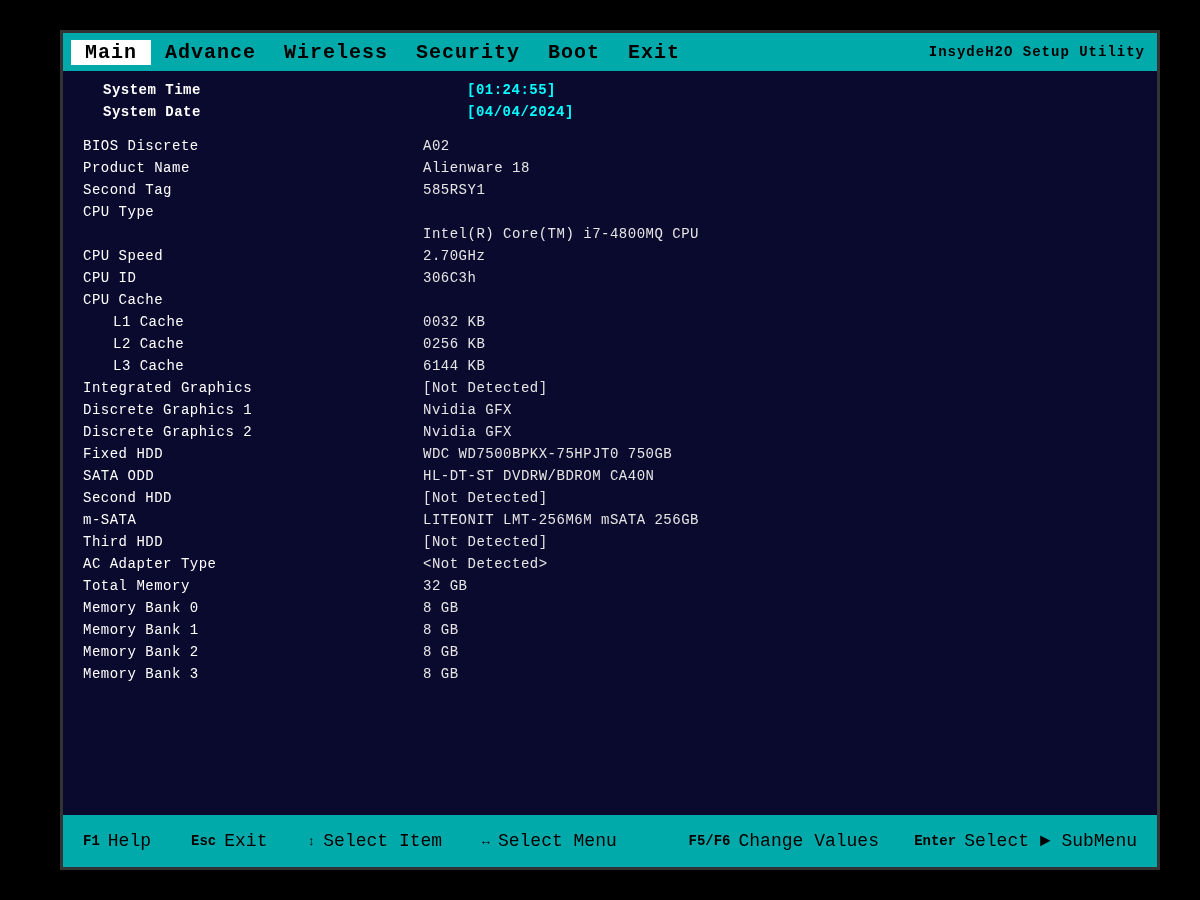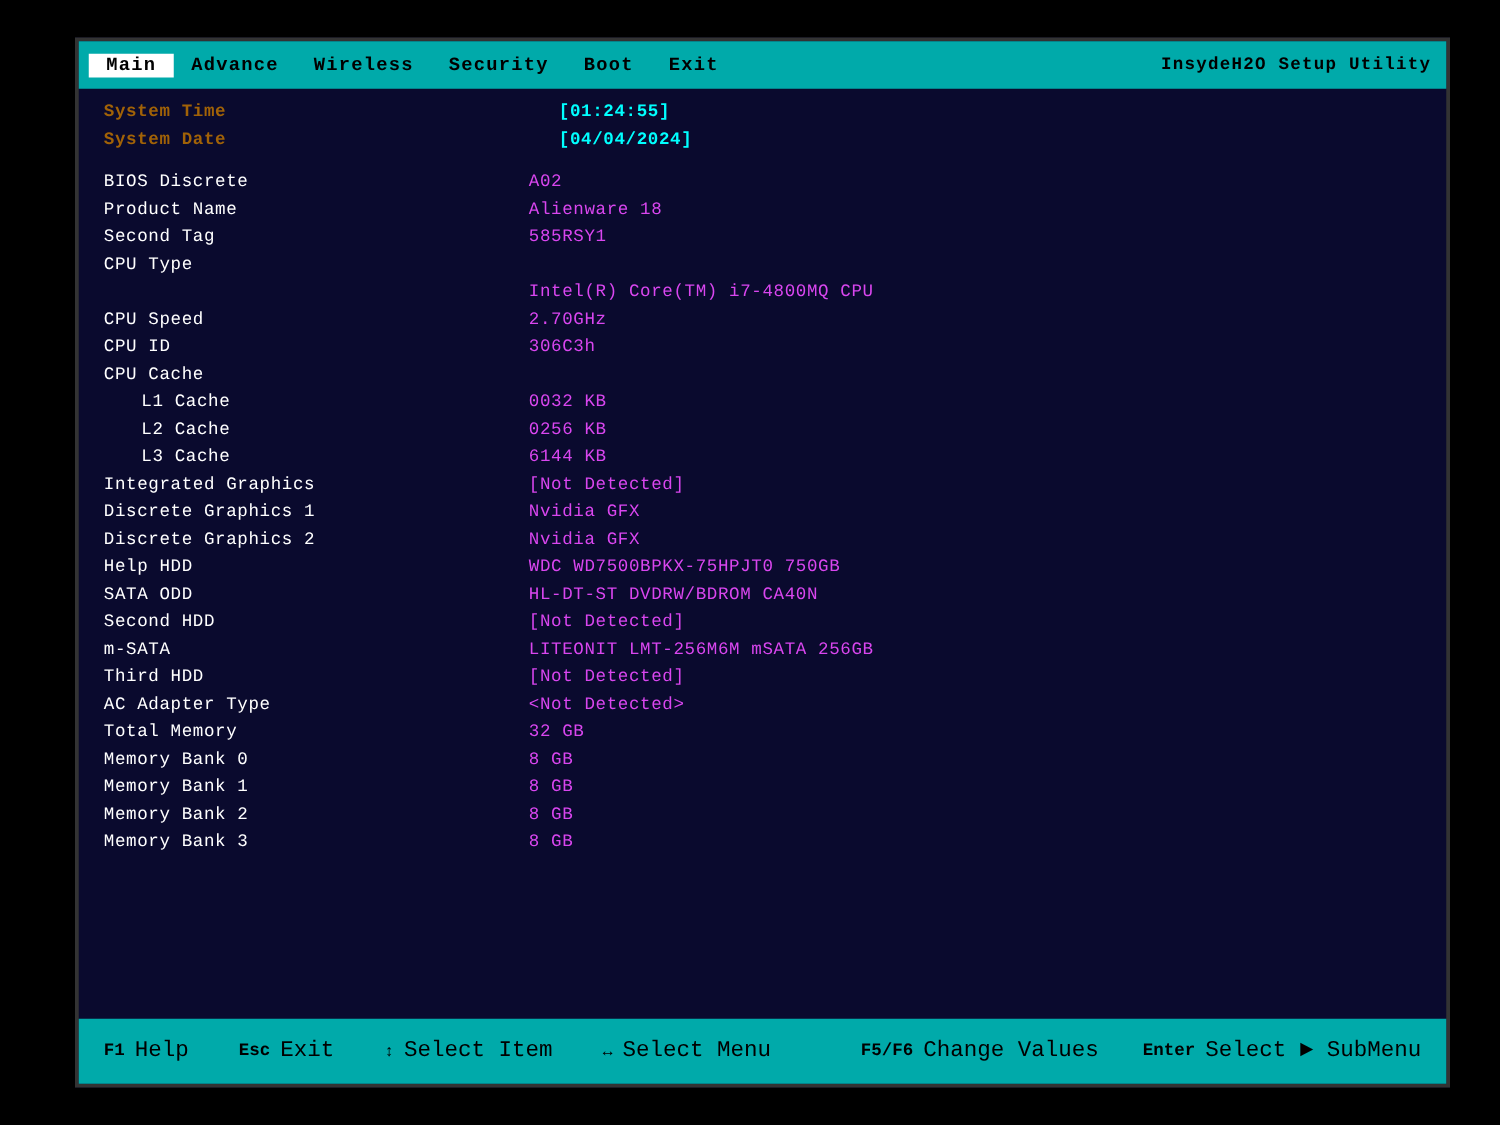--- a/index.html
+++ b/index.html
@@ -23,21 +23,21 @@
     #menu-bar {
       background: #00aaaa;
       height: 38px;
       display: flex;
       align-items: center;
       padding: 0 8px;
       position: relative;
     }
     .menu-item {
       color: #000;
-      font-size: 15px;
+      font-size: 20px;
       font-weight: bold;
       padding: 1px 14px;
       cursor: pointer;
       font-family: 'Courier New', Courier, monospace;
       letter-spacing: 1px;
     }
     .menu-item.active {
       background: #fff;
       color: #000;
     }
@@ -67,28 +67,29 @@
       min-height: 22px;
     }
     .info-label {
       color: #fff;
       font-size: 14px;
       font-family: 'Courier New', Courier, monospace;
       width: 340px;
       letter-spacing: 0.5px;
     }
     .info-label.cyan {
-      color: #a16207;
-      font-weight: bold;
+      color: #ffffff;
+      font-weight: bold;
+      margin-left: 20px;
     }
     .info-label.indented {
       padding-left: 30px;
     }
     .info-value {
-      color: #d946ef;
+      color: #e5e5e5;
       font-size: 14px;
       font-family: 'Courier New', Courier, monospace;
       letter-spacing: 0.5px;
     }
     .info-value.cyan {
       color: #00ffff;
       font-weight: bold;
       margin-left: 24px;
     }
     .spacer {
@@ -210,21 +211,21 @@
     </div>
     <div class="info-row">
       <div class="info-label">Discrete Graphics 1</div>
       <div class="info-value">Nvidia GFX</div>
     </div>
     <div class="info-row">
       <div class="info-label">Discrete Graphics 2</div>
       <div class="info-value">Nvidia GFX</div>
     </div>
     <div class="info-row">
-      <div class="info-label">Help HDD</div>
+      <div class="info-label">Fixed HDD</div>
       <div class="info-value">WDC WD7500BPKX-75HPJT0  750GB</div>
     </div>
     <div class="info-row">
       <div class="info-label">SATA ODD</div>
       <div class="info-value">HL-DT-ST DVDRW/BDROM CA40N</div>
     </div>
     <div class="info-row">
       <div class="info-label">Second HDD</div>
       <div class="info-value">[Not Detected]</div>
     </div>

